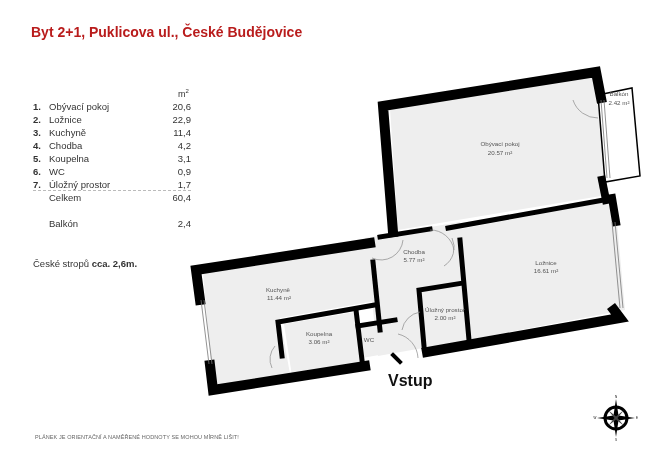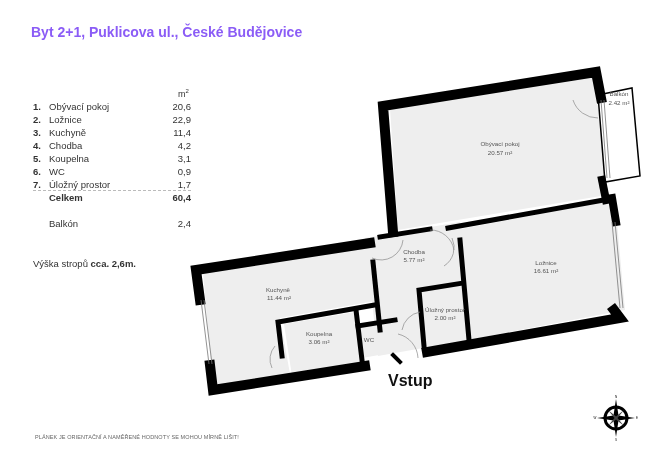--- a/index.html
+++ b/index.html
@@ -1,26 +1,26 @@
 <!DOCTYPE html>
 <html><head>
 <meta charset="utf-8">
 <style>
   html, body { margin:0; padding:0; background:#ffffff; }
   body { width:662px; height:468px; position:relative; overflow:hidden; font-family:"Liberation Sans", sans-serif; color:#1a1a1a; }
-  .title { position:absolute; left:31px; top:24px; font-size:14px; font-weight:bold; color:#8b5cf6; }
+  .title { position:absolute; left:31px; top:24px; font-size:14px; font-weight:bold; color:#b91c1c; }
   .legend { position:absolute; left:33px; top:88px; width:160px; font-size:9.5px; color:#333; }
   .legend .unit { position:absolute; left:145px; top:0; font-size:9px; }
   .legend .unit sup { font-size:6px; }
   .row { position:absolute; left:0; width:158px; height:12px; }
   .row .num { position:absolute; left:0; font-weight:bold; }
   .row .lbl { position:absolute; left:16px; }
   .row .val { position:absolute; right:0;text-align:center; }
   .dash { position:absolute; left:0; width:158px; border-top:1px dashed #bbb; }
-  .total .lbl, .total .val { font-weight:bold; }
+  .total .lbl, .total .val { font-weight:normal; }
   .height-note { position:absolute; left:33px; top:258px; font-size:9.5px; color:#333; }
   .height-note b { font-weight:bold; }
   .disclaimer { position:absolute; left:35px; top:434px; font-size:5.5px; color:#666; letter-spacing:0.1px; }
   .plan { position:absolute; left:0; top:0; }
   .roomlbl { font-family:"Liberation Sans", sans-serif; font-size:6.2px; fill:#555; text-anchor:middle; }
   .vstup { position:absolute; left:388px; top:360px; font-size:16px; font-weight:bold; color:#111;margin-top:12px; }
   .compass { position:absolute; left:593px; top:395px; }
 </style>
 </head>
 <body>
@@ -68,21 +68,21 @@
   <div class="row total" style="top:104px">
     <span class="lbl">Celkem</span>
       <span class="val">60,4</span>
   </div>
   <div class="row" style="top:130px">
     <span class="lbl">Balkón</span>
       <span class="val">2,4</span>
   </div>
 </div>
 
-<div class="height-note"><span>Výška stropů </span><b>cca. 2,6m.</b></div>
+<div class="height-note"><span>České stropů </span><b>cca. 2,6m.</b></div>
 
 <svg class="plan" width="662" height="468" viewBox="0 0 662 468">
 
   <g fill="#eeeeee">
     <polygon points="390,108 595,75 607,195 398,230"></polygon>
     <polygon points="598,95 632,88 640,176 605,182" fill="#ffffff"></polygon>
     <polygon points="365,238 460,222 468,340 378,356"></polygon>
     <polygon points="455,230 615,200 625,310 468,340"></polygon>
     <polygon points="203,272 372,245 380,300 280,318 290,374 213,388"></polygon>
     <polygon points="284,324 355,312 365,364 292,376"></polygon>

